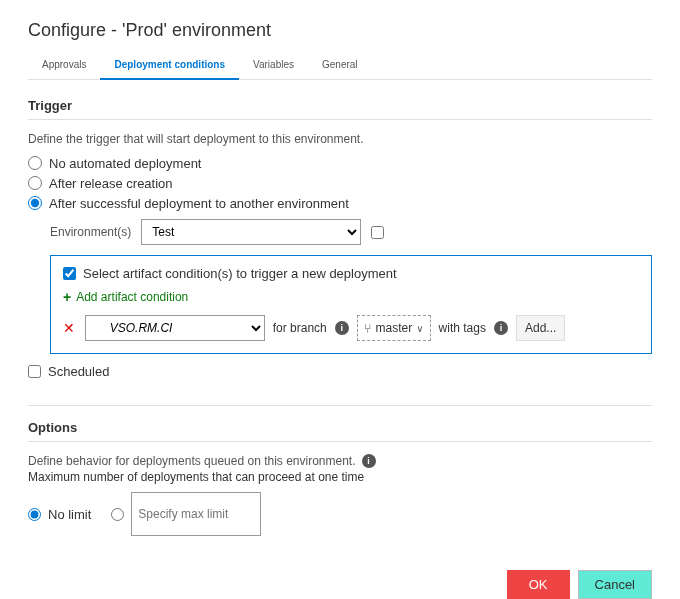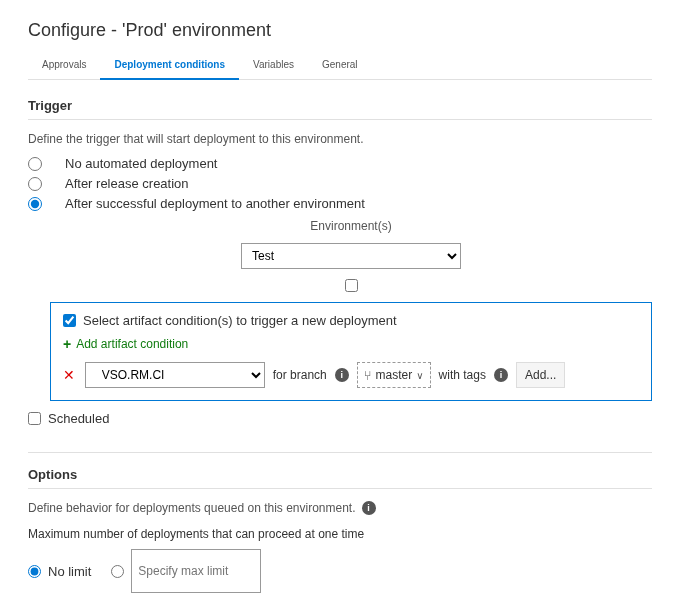--- a/index.html
+++ b/index.html
@@ -49,29 +49,28 @@
       font-weight: 700;
       margin-bottom: 6px;
       color: #333;
     }
     .section-desc {
       font-size: 12px;
       color: #555;
       margin-bottom: 10px;
     }
     .radio-group { display: flex; flex-direction: column; gap: 5px; margin-bottom: 8px; }
-    .radio-row { display: flex; align-items: flex-end; gap: 23px; font-size: 13px; }
+    .radio-row { display: flex; align-items: flex-start; gap: 7px; font-size: 13px; }
     .radio-row input[type=radio] { accent-color: #0078d4; width: 14px; height: 14px; }
     .env-row {
       display: flex;
       align-items: center;
       gap: 10px;
       margin-left: 22px;
       margin-bottom: 10px;
-      flex-direction: column;
     }
     .env-label { font-size: 12px; color: #555; min-width: 80px; }
     .env-select {
       width: 220px;
       height: 26px;
       border: 1px solid #999;
       background: #fff;
       font-size: 12px;
       padding: 0 6px;
       appearance: auto;
@@ -90,22 +89,23 @@
     .add-artifact { display: flex; align-items: center; gap: 5px; color: #107c10; font-size: 12px; margin-bottom: 10px; cursor: pointer; }
     .plus-icon { font-size: 14px; color: #107c10; font-weight: bold; }
     .artifact-row { display: flex; align-items: center; gap: 8px; }
     .delete-icon { color: #d00; font-size: 14px; cursor: pointer; margin-right: 2px; }
     .artifact-select {
       width: 180px;
       height: 26px;
       border: 1px solid #999;
       background: #fff;
       font-size: 12px;
-      padding: 0 12px;
+      padding: 0 20px;
       appearance: auto;
+      font-style: italic;
     }
     .for-branch { font-size: 12px; color: #333; }
     .info-icon {
       display: inline-flex;
       align-items: center;
       justify-content: center;
       width: 14px; height: 14px;
       border-radius: 50%;
       background: #555;
       color: #fff;
@@ -132,21 +132,21 @@
       background: #f5f5f5;
       font-size: 12px;
       padding: 2px 8px;
       cursor: pointer;
       color: #333;
       height: 26px;
     }
     .scheduled-row { display: flex; align-items: center; gap: 7px; font-size: 13px; margin-bottom: 16px; }
     .scheduled-row input[type=checkbox] { accent-color: #0078d4; }
     .divider { border: none; border-top: 1px solid #e0e0e0; margin: 10px 0 14px 0; }
-    .options-desc { font-size: 12px; color: #555; margin-bottom: 12px; display: flex; align-items: center; gap: 6px; }
+    .options-desc { font-size: 12px; color: #555; margin-bottom: 2px; display: flex; align-items: center; gap: 6px; }
     .options-max-label { font-size: 12px; color: #333; margin-bottom: 8px; }
     .options-row { display: flex; align-items: center; gap: 20px; margin-bottom: 24px; }
     .options-radio-row { display: flex; align-items: center; gap: 7px; font-size: 13px; }
     .options-radio-row input[type=radio] { accent-color: #0078d4; }
     .specify-input {
       border: 1px solid #999;
       height: 44px;
       font-size: 12px;
       padding: 0 6px;
       width: 130px;

